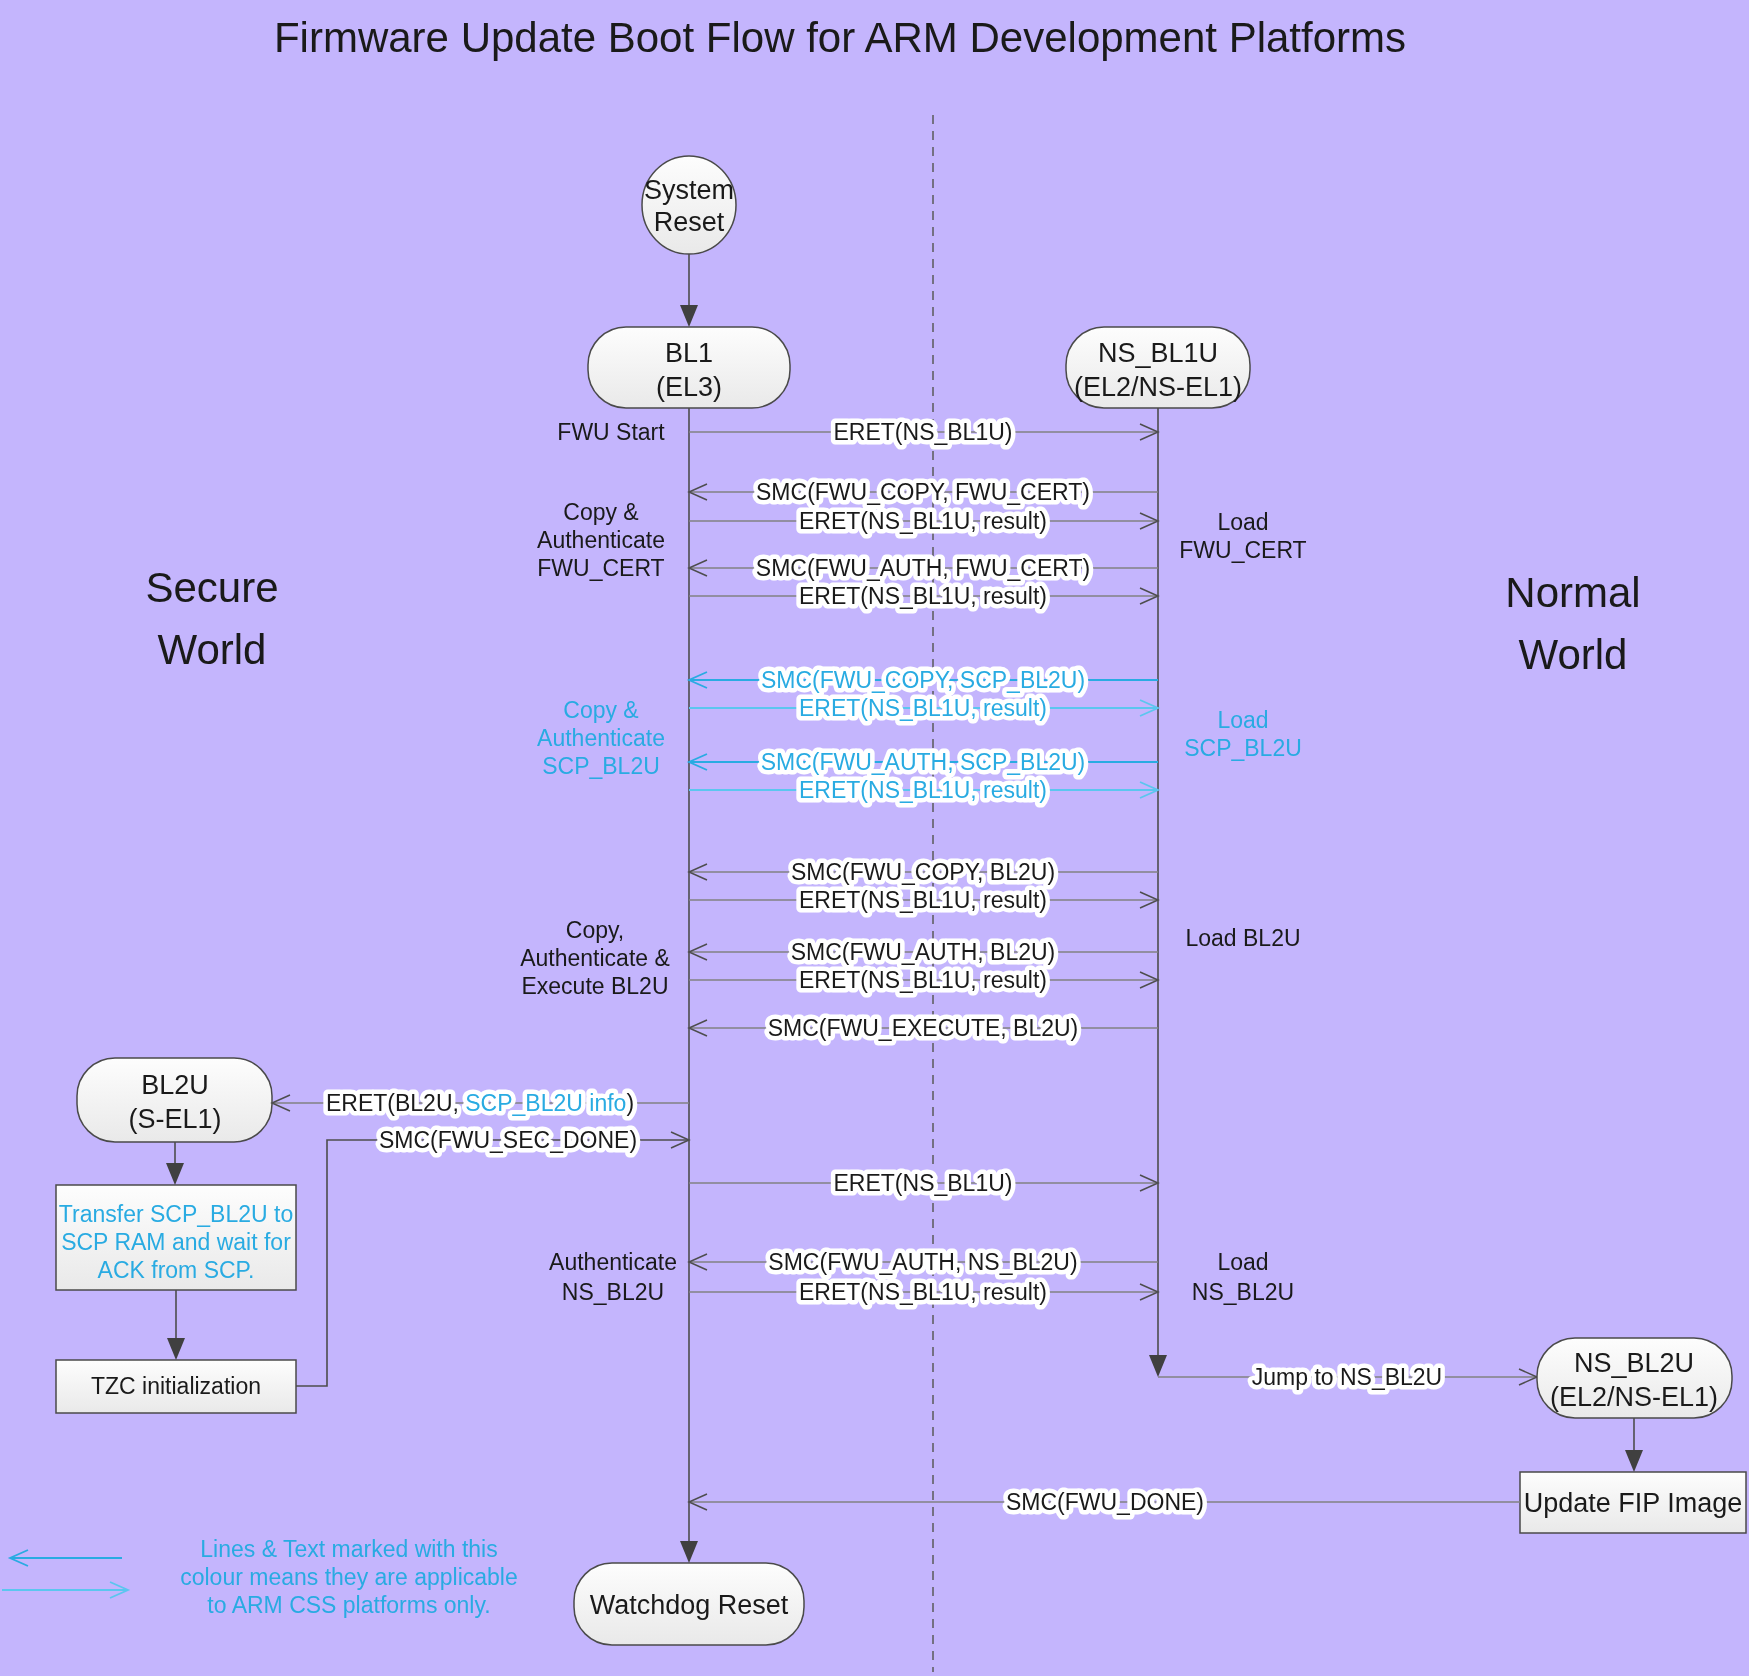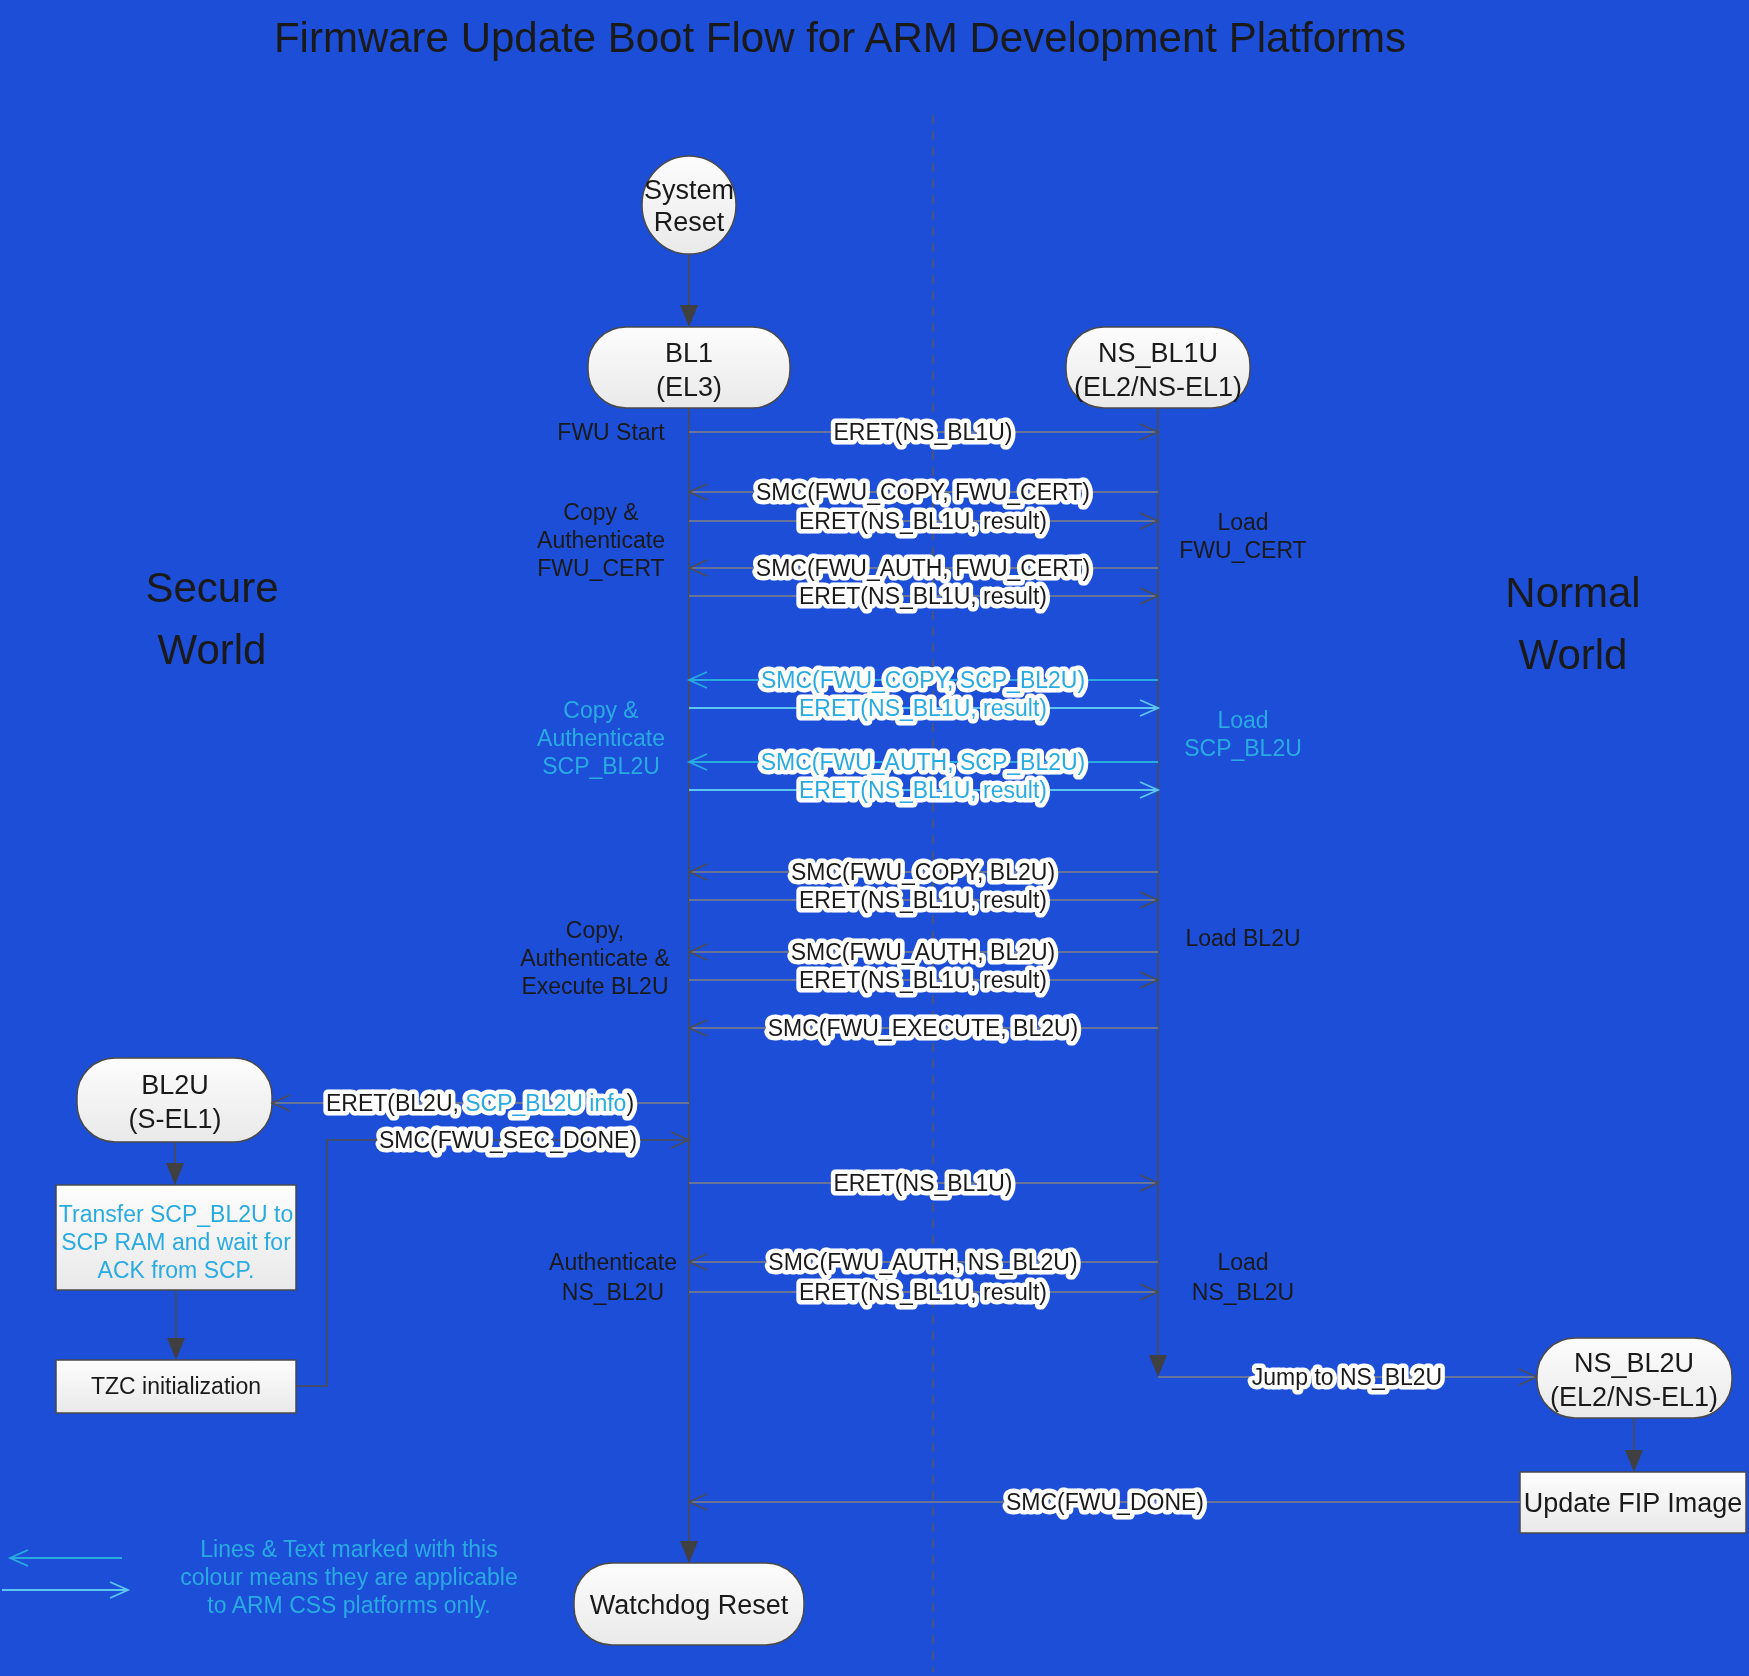--- a/index.html
+++ b/index.html
@@ -1,16 +1,16 @@
 <!DOCTYPE html>
 <html><head>
 <meta charset="utf-8">
 <style>
   html,body { margin:0; padding:0; background:#ffffff; }
-  #stage { width:1749px; height:1676px; position:relative; background:#1d4ed8; }
+  #stage { width:1749px; height:1676px; position:relative; background:#c4b5fd; }
   svg { display:block; }
   text { font-family:"Liberation Sans", sans-serif; fill:#1a1a1a; }
   .title { font-size:42px; text-anchor:middle; }
   .big   { font-size:42px; text-anchor:middle; }
   .node  { font-size:27px; text-anchor:middle; }
   .msg   { font-size:23px; text-anchor:middle; paint-order:stroke fill; stroke:#ffffff; stroke-width:9px; stroke-linejoin:round; }
   .side  { font-size:23px; text-anchor:middle; }
   .blue  { fill:#29ABE2; }
   .ln    { stroke:#828282; stroke-width:1.5; fill:none; }
   .lnd   { stroke:#4d4d4d; stroke-width:1.6; fill:none; }

